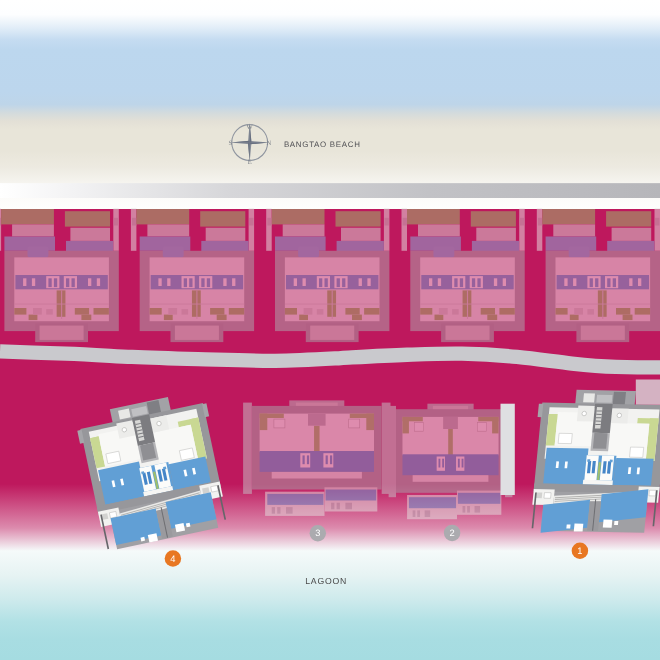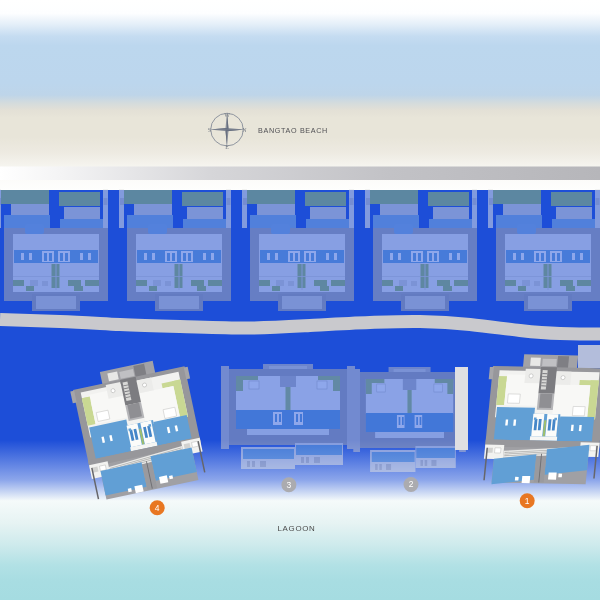--- a/index.html
+++ b/index.html
@@ -1,16 +1,16 @@
 <!DOCTYPE html>
 <html><head>
 <meta charset="utf-8">
 <style>
 html,body{margin:0;padding:0}
-#stage{position:relative;width:600px;height:600px;overflow:hidden;background:#1d4ed8;font-family:"Liberation Sans",sans-serif}
+#stage{position:relative;width:600px;height:600px;overflow:hidden;background:#be185d;font-family:"Liberation Sans",sans-serif}
 .abs{position:absolute}
 </style>
 </head>
 <body>
 <div id="stage">
 
 <div class="abs" style="left:0;top:0;width:600px;height:190px;background:linear-gradient(180deg,#ffffff 0%,#fdfeff 7%,#e3eef8 13%,#c5dcf1 19%,#bcd7ee 24%,#bcd6ed 44%,#bed5e9 50%,#d3dbdd 54%,#e3e0d6 58%,#e8e5d9 62%,#e8e5d9 72%,#edeae1 80%,#f6f5f0 88%,#fcfbf9 94%,#fefefd 100%)"></div>
 
 <div class="abs" style="left:0;top:440px;width:600px;height:160px;background:linear-gradient(180deg,rgba(255,255,255,0) 0%,rgba(250,253,253,0.5) 25%,#f5fafa 38%,#e6f3f3 52%,#cdeaec 66%,#b2e1e5 78%,#a8dde2 88%,#a5dce1 100%)"></div>
 <svg class="abs" style="left:0;top:0" width="600" height="600" viewBox="0 0 600 600">

